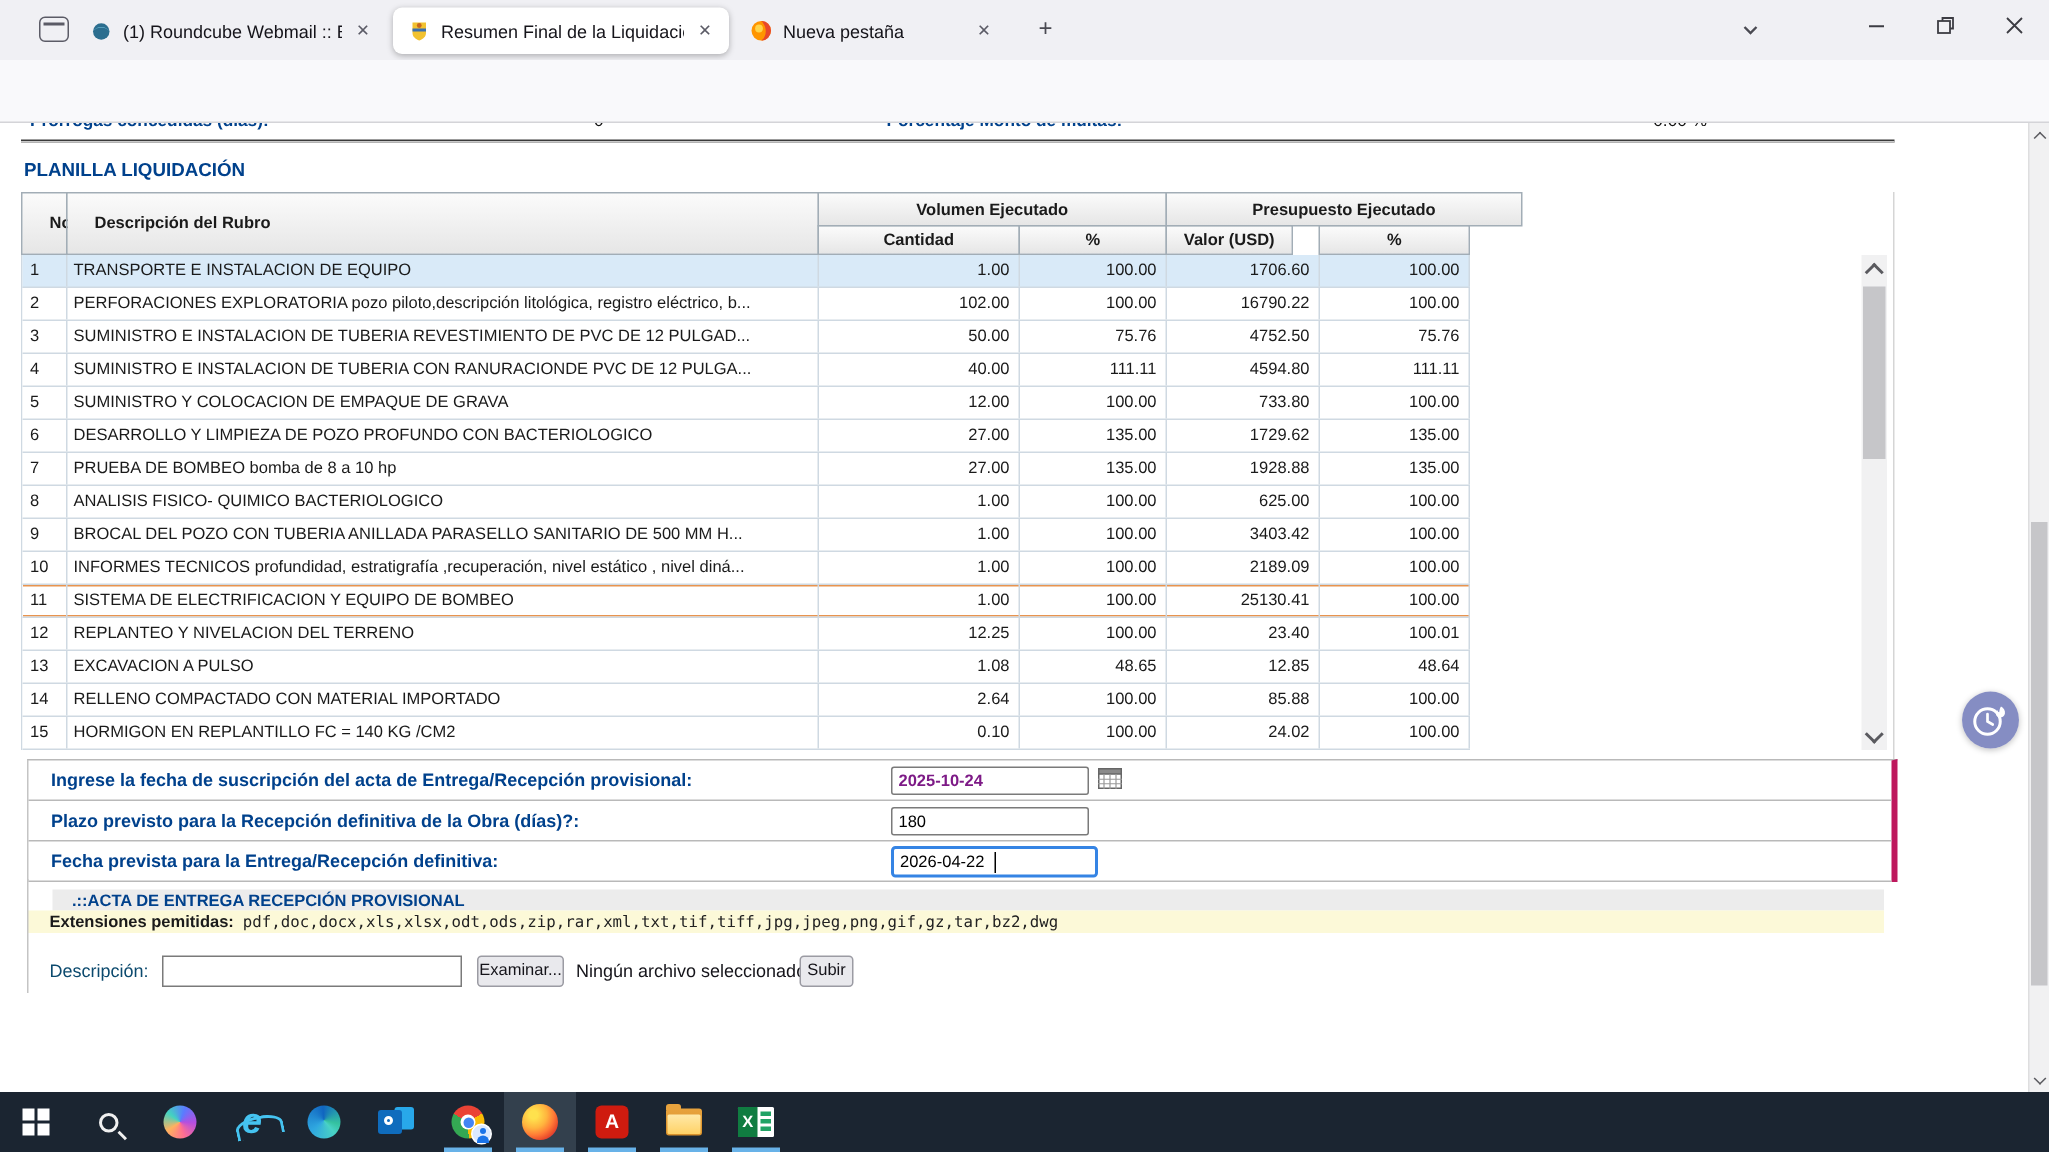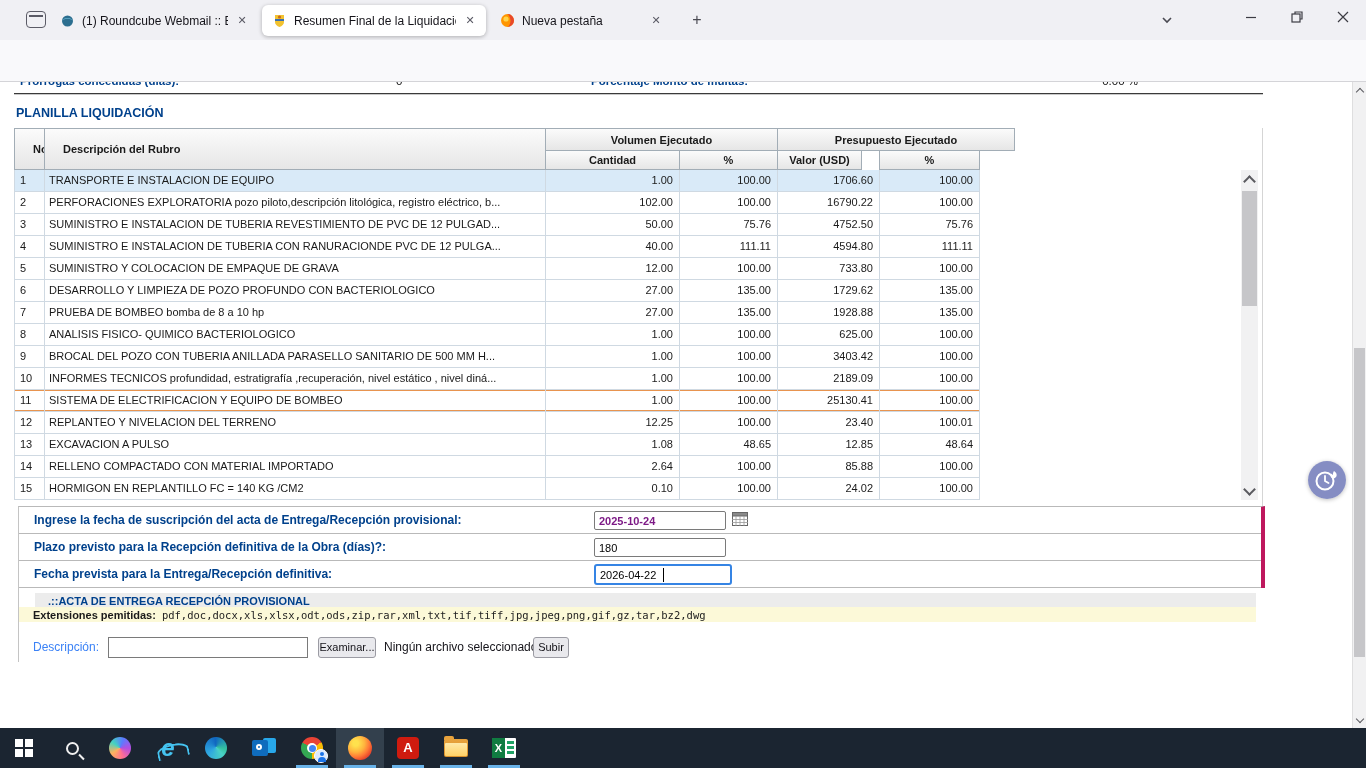--- a/index.html
+++ b/index.html
@@ -442,21 +442,21 @@
       <span class="blue-label">.::ACTA DE ENTREGA RECEPCIÓN PROVISIONAL</span>
     </div>
     <div id="ext-bar">
       <span class="elabel">Extensiones pemitidas:</span>
       <span class="elist">pdf,doc,docx,xls,xlsx,odt,ods,zip,rar,xml,txt,tif,tiff,jpg,jpeg,png,gif,gz,tar,bz2,dwg</span>
     </div>
 
     <div id="upload-left-line"></div>
 
     <div id="upload-row">
-      <span class="abs" style="left:33px;top:3px;color:#3b82f6;">Descripción:</span>
+      <span class="abs" style="left:33px;top:3px;color:#0c4a6e;">Descripción:</span>
       <input id="desc-input" style="">
       <div class="btn" style="left:318px;width:58px;">Examinar...</div>
       <span class="abs" style="left:384px;top:3px;color:#15141a;">Ningún archivo seleccionado.</span>
       <div class="btn" style="left:533px;width:36px;">Subir</div>
     </div>
 
     <div id="clock-widget">
       <svg width="30" height="30" viewBox="0 0 30 30">
         <circle cx="13" cy="16" r="8.5" fill="none" stroke="#fff" stroke-width="2"></circle>
         <path d="M13 11v5l3.5 2" fill="none" stroke="#fff" stroke-width="1.8" stroke-linecap="round"></path>

